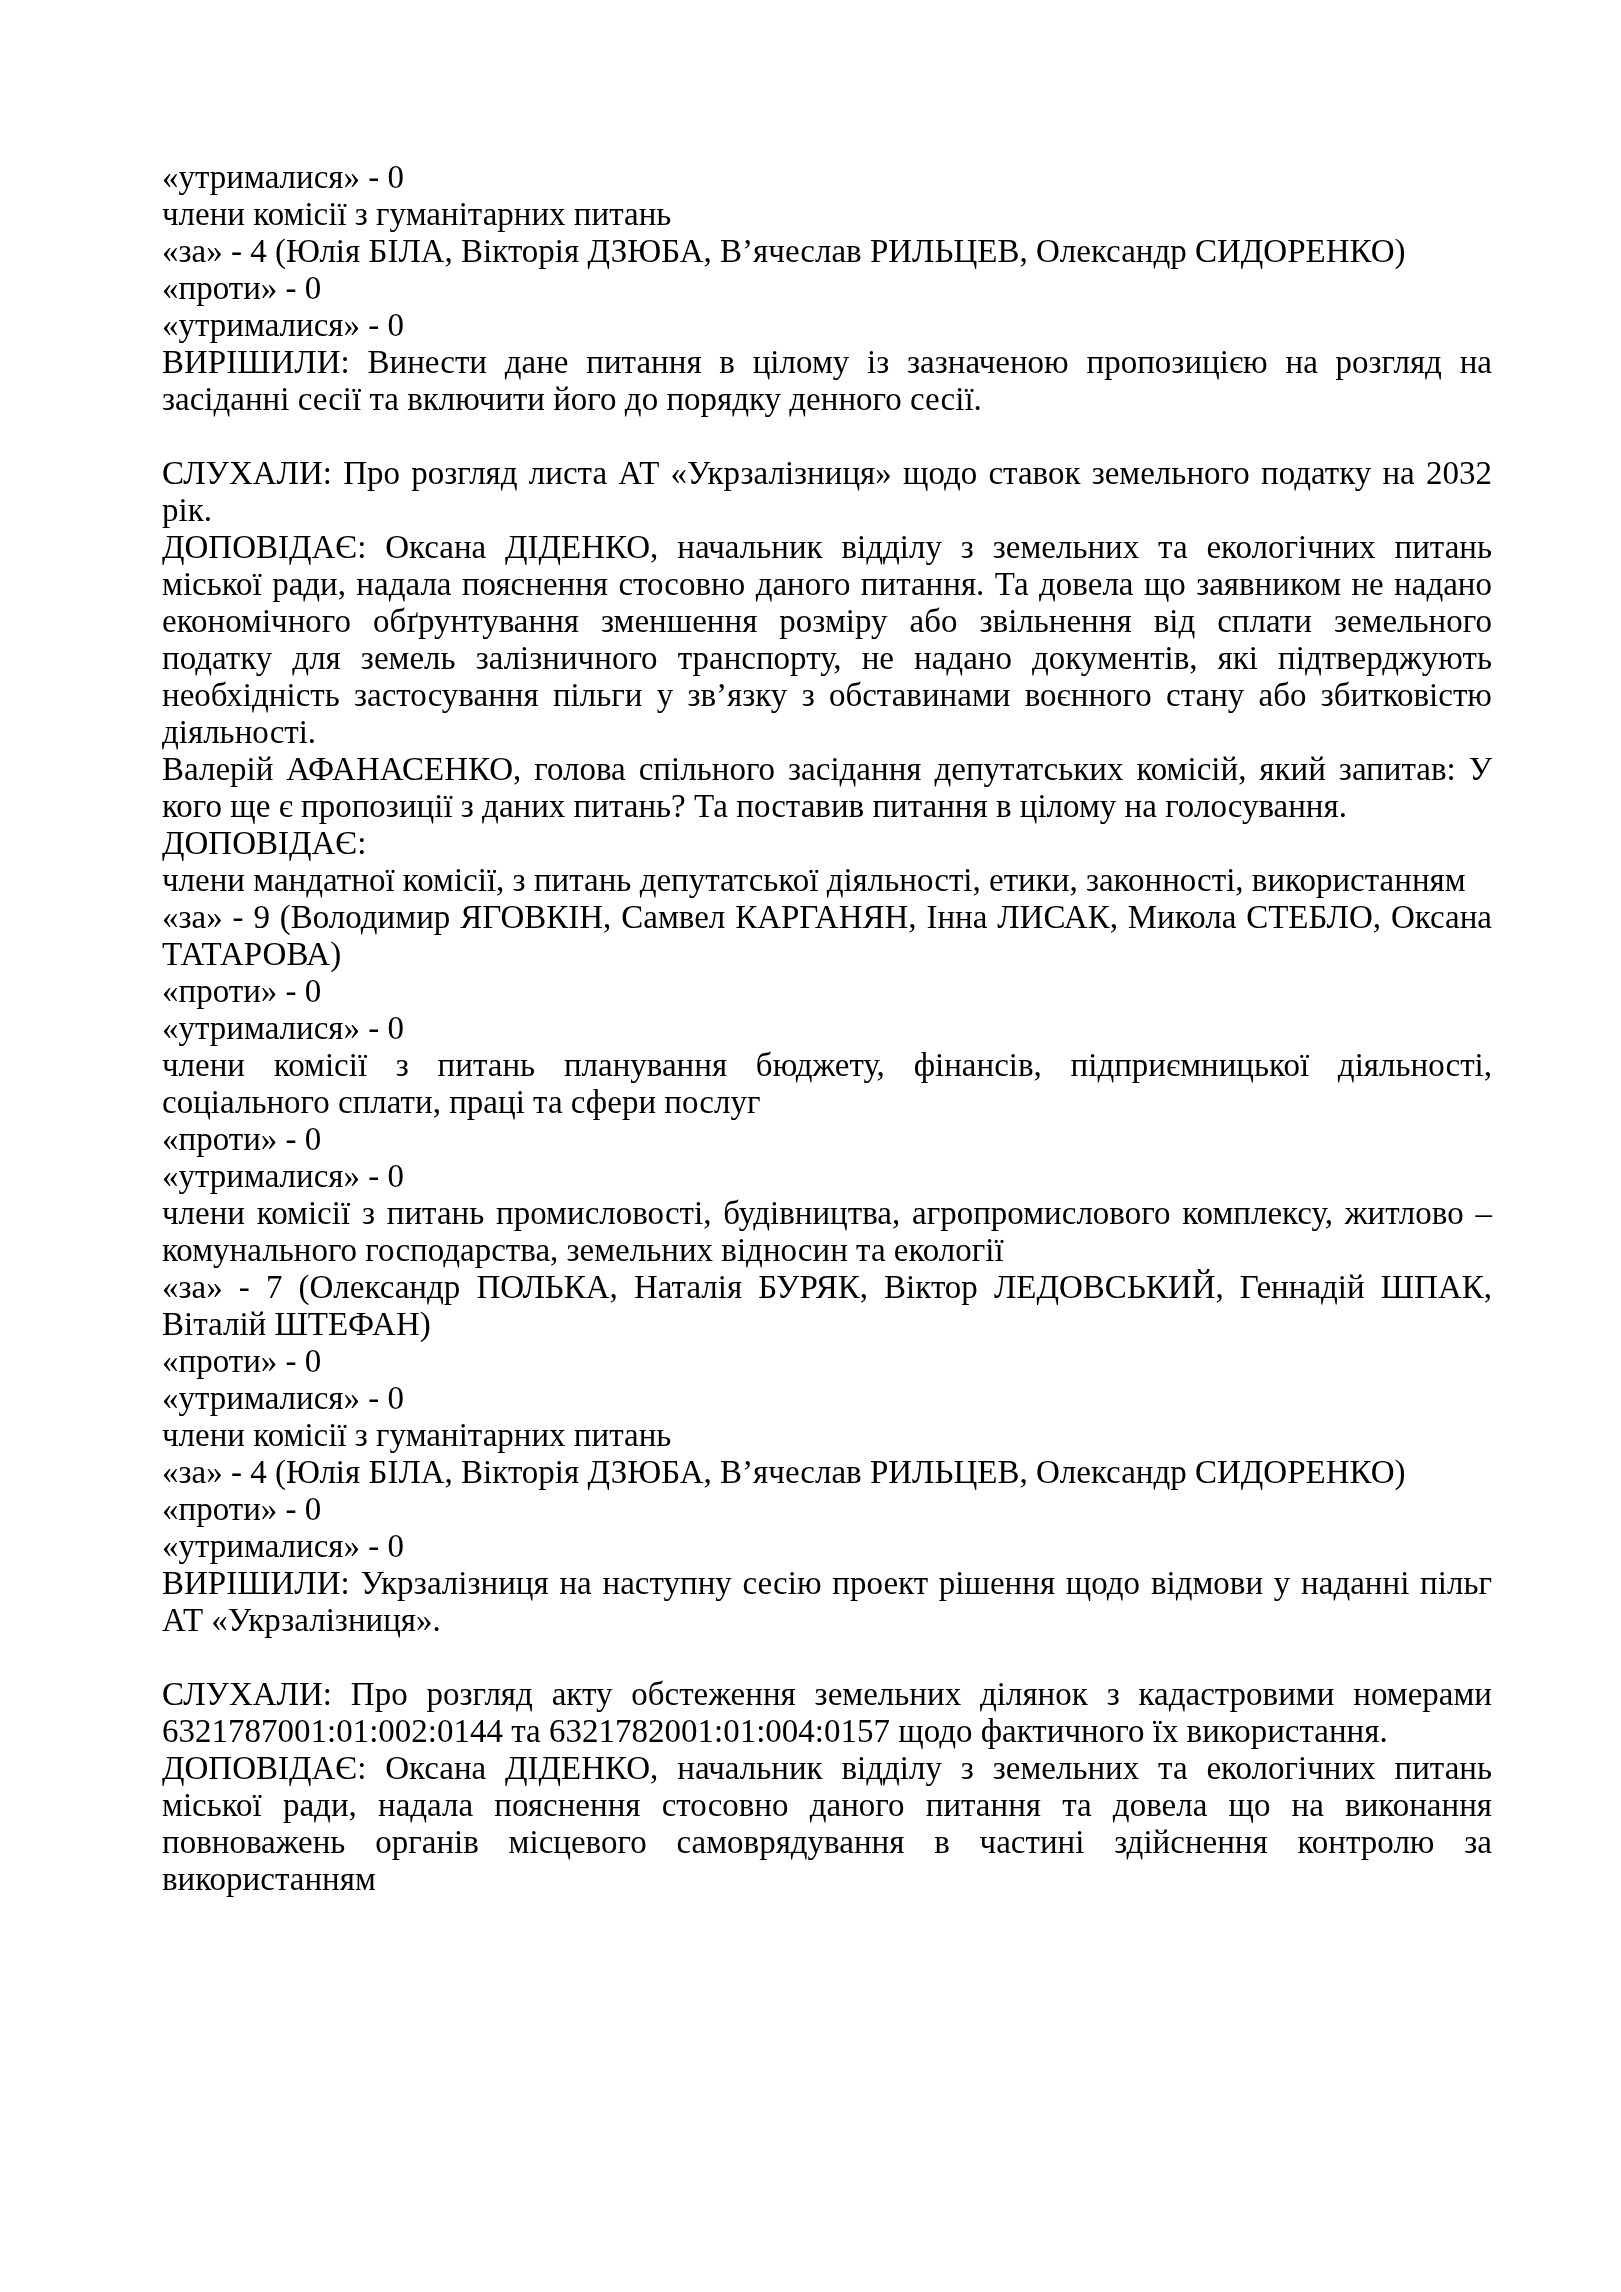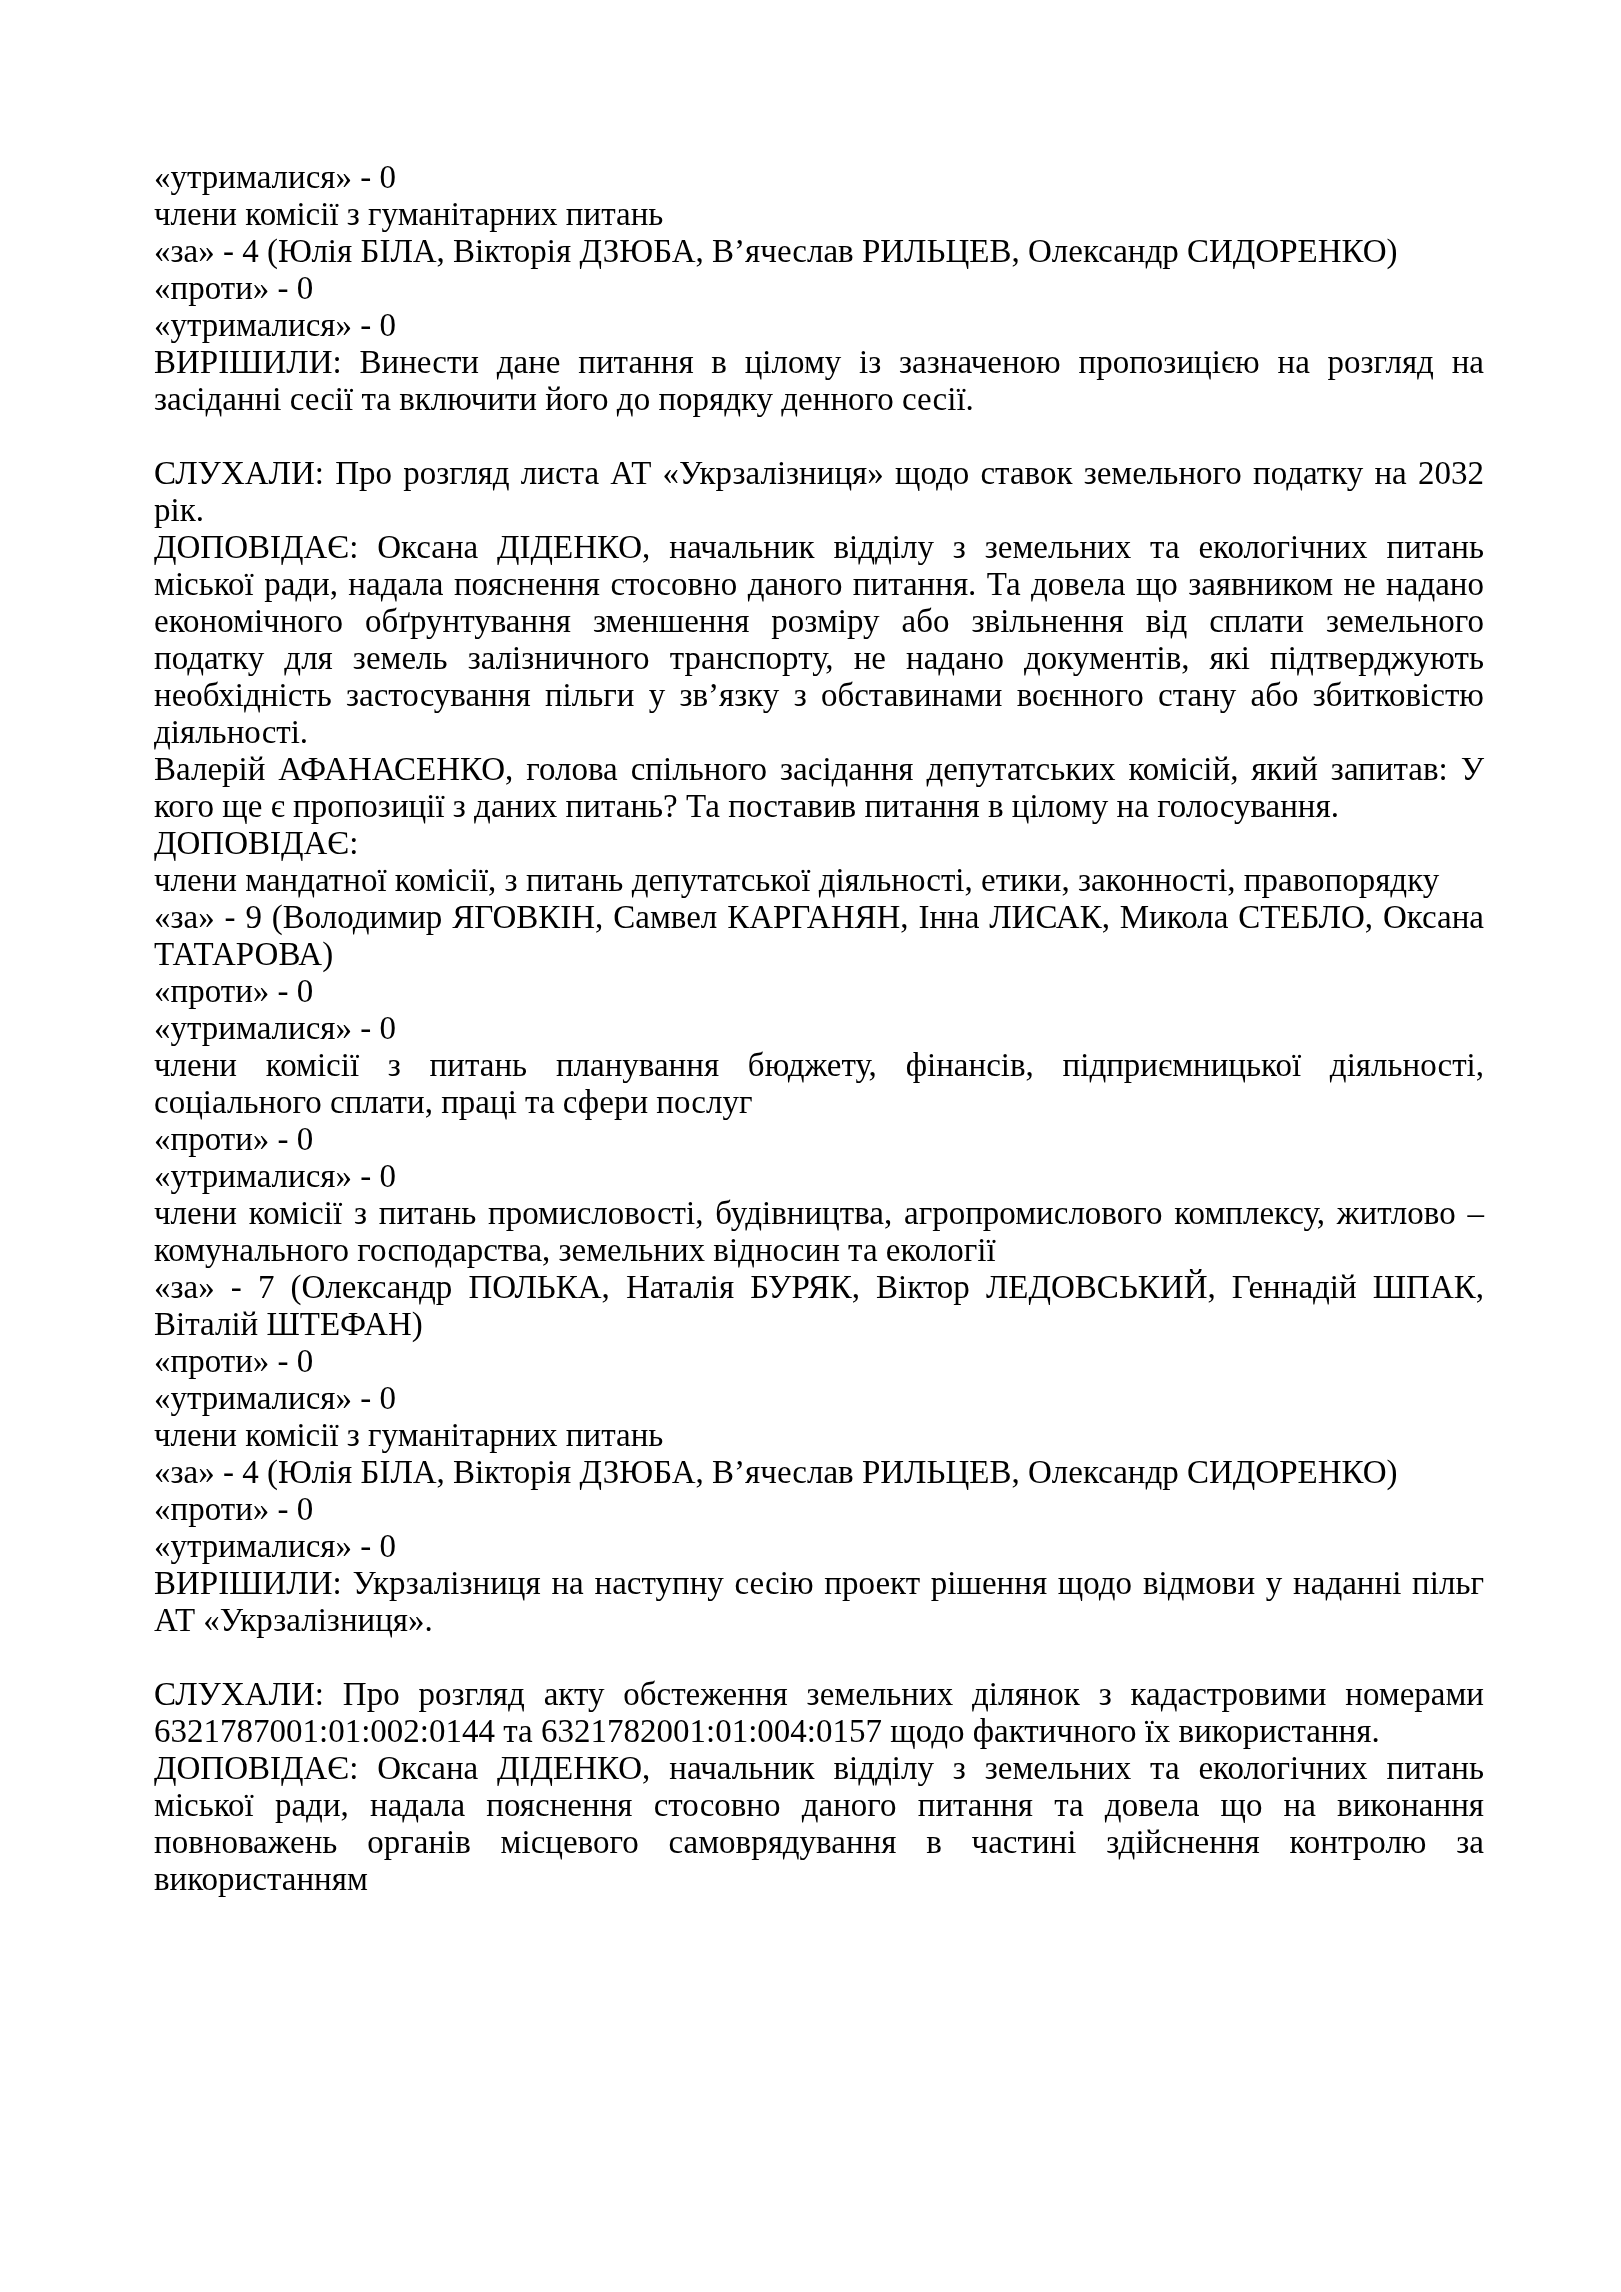--- a/index.html
+++ b/index.html
@@ -9,21 +9,21 @@
   }
   .page {
     position: relative;
     width: 1621px;
     height: 2293px;
     background: #ffffff;
     overflow: hidden;
   }
   .content {
     position: absolute;
-    left: 154px;
+    left: 162px;
     top: 159px;
     width: 1330px;
     font-family: "Liberation Serif", "DejaVu Serif", serif;
     font-size: 33px;
     line-height: 37px;
     color: #000000;
     letter-spacing: 0;
   }
   .para {
     margin: 0;
@@ -42,21 +42,21 @@
     <p class="para">члени комісії з гуманітарних питань</p>
     <p class="para">«за» - 4 (Юлія БІЛА, Вікторія ДЗЮБА, В’ячеслав РИЛЬЦЕВ, Олександр СИДОРЕНКО)</p>
     <p class="para">«проти» - 0</p>
     <p class="para">«утрималися» - 0</p>
     <p class="para">ВИРІШИЛИ: Винести дане питання в цілому із зазначеною пропозицією на розгляд на засіданні сесії та включити його до порядку денного сесії.</p>
     <p class="para"></p>
     <p class="para">СЛУХАЛИ: Про розгляд листа АТ «Укрзалізниця» щодо ставок земельного податку на 2032 рік.</p>
     <p class="para">ДОПОВІДАЄ: Оксана ДІДЕНКО, начальник відділу з земельних та екологічних питань міської ради, надала пояснення стосовно даного питання. Та довела що заявником не надано економічного обґрунтування зменшення розміру або звільнення від сплати земельного податку для земель залізничного транспорту, не надано документів, які підтверджують необхідність застосування пільги у зв’язку з обставинами воєнного стану або збитковістю діяльності.</p>
     <p class="para">Валерій АФАНАСЕНКО, голова спільного засідання депутатських комісій, який запитав: У кого ще є пропозиції з даних питань? Та поставив питання в цілому на голосування.</p>
     <p class="para">ДОПОВІДАЄ:</p>
-    <p class="para">члени мандатної комісії, з питань депутатської діяльності, етики, законності, правопорядку</p>
+    <p class="para">члени мандатної комісії, з питань депутатської діяльності, етики, законності, використанням</p>
     <p class="para">«за» - 9 (Володимир ЯГОВКІН, Самвел КАРГАНЯН, Інна ЛИСАК, Микола СТЕБЛО, Оксана ТАТАРОВА)</p>
     <p class="para">«проти» - 0</p>
     <p class="para">«утрималися» - 0</p>
     <p class="para">члени комісії з питань планування бюджету, фінансів, підприємницької діяльності, соціального сплати, праці та сфери послуг</p>
     <p class="para">«проти» - 0</p>
     <p class="para">«утрималися» - 0</p>
     <p class="para">члени комісії з питань промисловості, будівництва, агропромислового комплексу, житлово – комунального господарства, земельних відносин та екології</p>
     <p class="para">«за» - 7 (Олександр ПОЛЬКА, Наталія БУРЯК, Віктор ЛЕДОВСЬКИЙ, Геннадій ШПАК, Віталій ШТЕФАН)</p>
     <p class="para">«проти» - 0</p>
     <p class="para">«утрималися» - 0</p>

